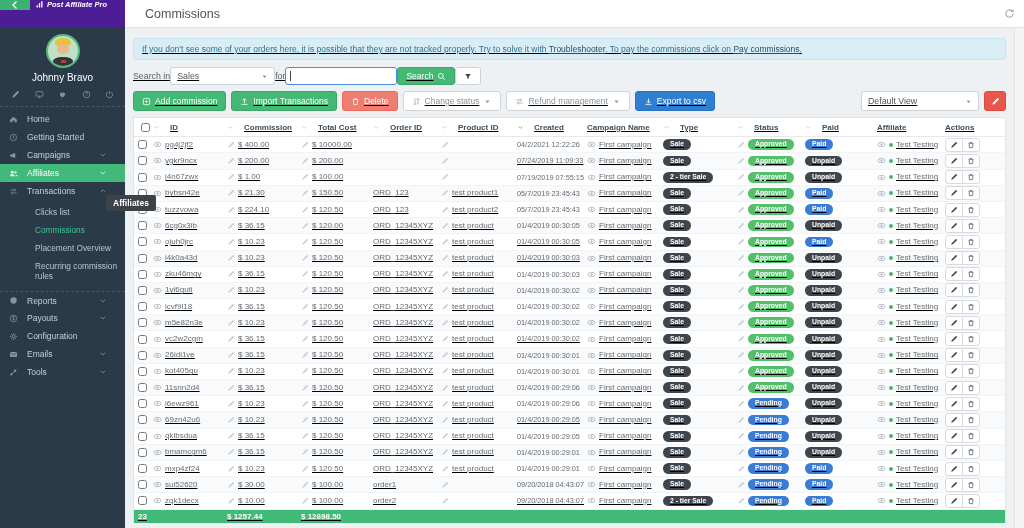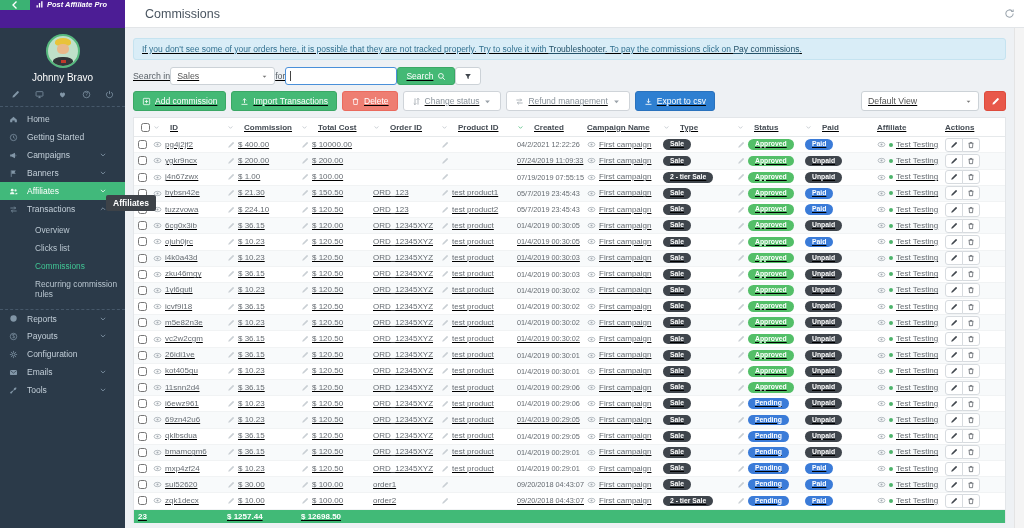--- a/index.html
+++ b/index.html
@@ -186,34 +186,20 @@
               <path d="M1.5 4.6h1.8L8 2.2v7.6L3.3 7.4H1.5zM8.8 4.2a2.2 2.2 0 010 3.6" fill="currentColor"></path>
             </svg>
           </span>
           <span>Campaigns</span>
           <span class="chev icon">
             <svg viewBox="0 0 12 12" xmlns="http://www.w3.org/2000/svg">
               <path d="M2.8 4.2 6 7.4l3.2-3.2" fill="none" stroke="currentColor" stroke-width="1.3"></path>
             </svg>
           </span>
         </div>
-        <div class="menu-item">
-          <span class="icon ">
-            <svg viewBox="0 0 12 12" xmlns="http://www.w3.org/2000/svg">
-              <path d="M3 1.8v8.7" stroke="currentColor"></path>
-              <path d="M3.5 2h5.6L7.4 4.2 9.1 6.4H3.5z" fill="currentColor"></path>
-            </svg>
-          </span>
-          <span>Banners</span>
-          <span class="chev icon">
-            <svg viewBox="0 0 12 12" xmlns="http://www.w3.org/2000/svg">
-              <path d="M2.8 4.2 6 7.4l3.2-3.2" fill="none" stroke="currentColor" stroke-width="1.3"></path>
-            </svg>
-          </span>
-        </div>
         <div class="menu-item active">
           <span class="icon ">
             <svg viewBox="0 0 12 12" xmlns="http://www.w3.org/2000/svg">
               <circle cx="4.3" cy="4.2" r="1.9" fill="currentColor"></circle>
               <path d="M1.2 9.8a3.1 3.1 0 016.2 0z" fill="currentColor"></path>
               <circle cx="8.7" cy="4.6" r="1.5" fill="currentColor"></circle>
               <path d="M7.9 9.8a3 3 0 012.9-2.3 2.6 2.6 0 01.1 2.3z" fill="currentColor"></path>
             </svg>
           </span>
           <span>Affiliates</span>
@@ -230,23 +216,23 @@
             </svg>
           </span>
           <span>Transactions</span>
           <span class="chev icon">
             <svg viewBox="0 0 12 12" xmlns="http://www.w3.org/2000/svg">
               <path d="M2.8 7.4 6 4.2l3.2 3.2" fill="none" stroke="currentColor" stroke-width="1.3"></path>
             </svg>
           </span>
         </div>
         <div class="submenu">
-          <div class="submenu-item">Overview</div>
           <div class="submenu-item">Clicks list</div>
           <div class="submenu-item active">Commissions</div>
+          <div class="submenu-item">Placement Overview</div>
           <div class="submenu-item">Recurring commission rules</div>
         </div>
         <div class="menu-item sep-top">
           <span class="icon ">
             <svg viewBox="0 0 12 12" xmlns="http://www.w3.org/2000/svg">
               <circle cx="6" cy="6" r="4.2" fill="currentColor"></circle>
               <path d="M6 6V1.5A4.5 4.5 0 0110.5 6z" fill="currentColor" opacity=".35"></path>
             </svg>
           </span>
           <span>Reports</span>

